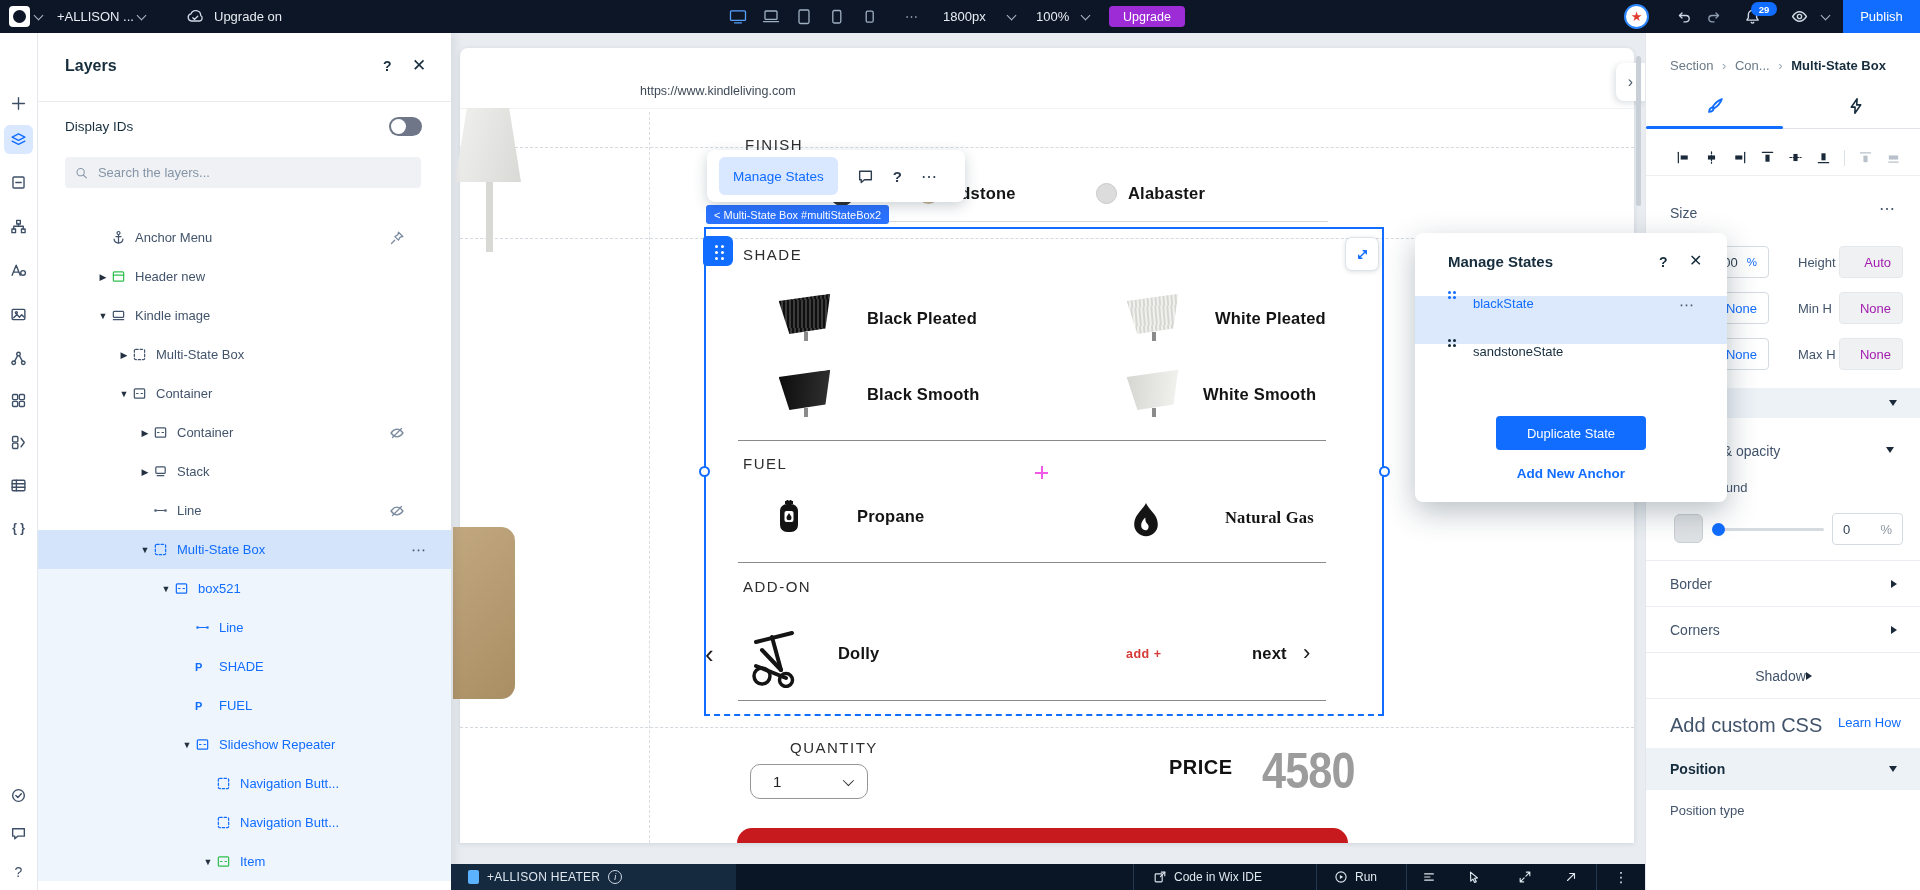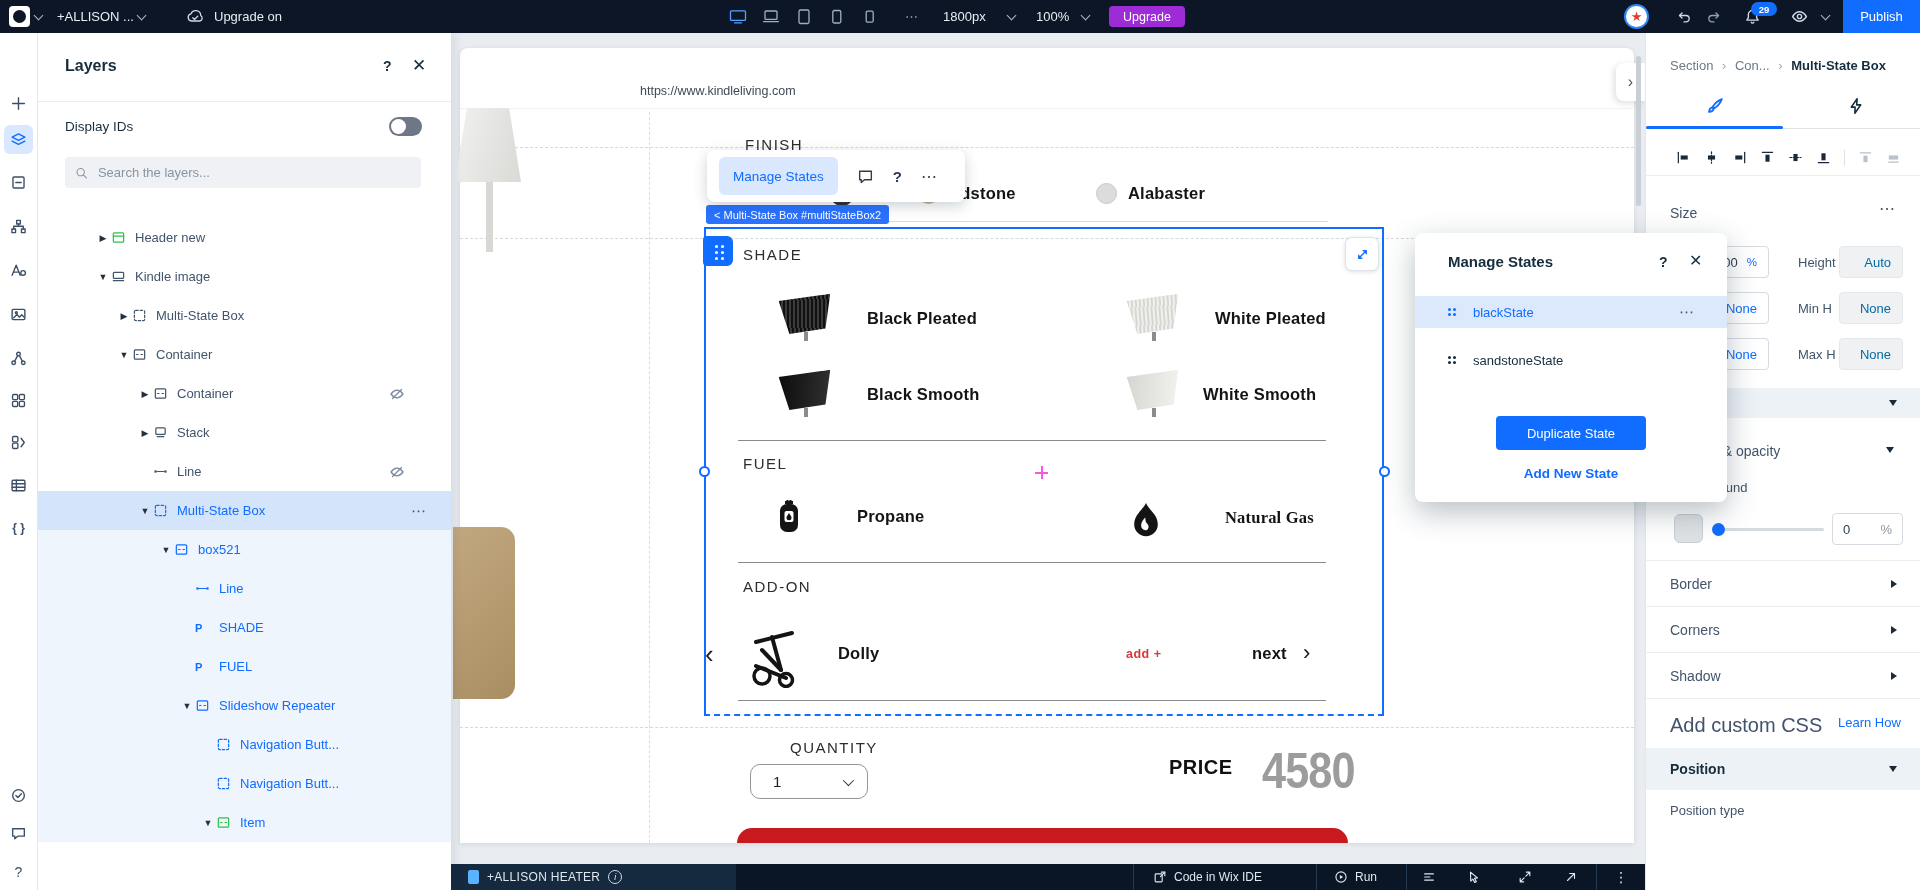--- a/index.html
+++ b/index.html
@@ -115,41 +115,41 @@
   .bc b{color:#162d3d}
   .tabbar-border{left:0;top:95px;width:275px;border-top:1px solid #e0e4e8}
   .tab-underline{left:0;top:93px;width:137px;height:3px;background:#116dff;border-radius:2px}
   .tab-ic{top:62px;width:22px;height:22px;display:flex;align-items:center;justify-content:center}
   .align-row{left:0;top:107px;width:275px;height:36px;display:flex;align-items:center;gap:13px;padding-left:30px;box-sizing:border-box;border-bottom:1px solid #eceff2}
   .al-ic{color:#1b2a3a}.al-ic.dis{color:#b9c2cc}
   .al-sep{width:1px;height:16px;background:#dde2e7}
   .rp-sec{font-size:14px;color:#42546b}
   .fld{position:absolute;height:32px;border:1px solid #d6dbe1;border-radius:4px;box-sizing:border-box;background:#fff;
      display:flex;align-items:center;justify-content:flex-end;gap:9px;padding-right:11px;font-size:13px;color:#2b3d4f}
-  .fld.dis{background:#f0f1f3;border-color:#e5e8eb;color:#0369a1}
+  .fld.dis{background:#f0f1f3;border-color:#e5e8eb;color:#a21caf}
   .fld .unit{color:#116dff;font-size:11.5px}
   .fld.blue{color:#116dff}
   .fld-lab{position:absolute;font-size:13px;color:#42546b}
   .band{left:0;width:275px;background:#edf2f7;display:flex;align-items:center;justify-content:space-between;padding:0 24px 0 24px;box-sizing:border-box}
   .tri-d{width:0;height:0;border-left:4.5px solid transparent;border-right:4.5px solid transparent;border-top:6px solid #1b2a3a}
   .tri-r{width:0;height:0;border-top:4.5px solid transparent;border-bottom:4.5px solid transparent;border-left:6px solid #1b2a3a}
   .design-row{position:absolute;left:0;width:275px;height:46px;border-top:1px solid #eaedf1;display:flex;align-items:center;justify-content:space-between;padding:0 24px;box-sizing:border-box;font-size:14px}
   .slider-track{left:67px;width:111px;height:3px;border-radius:2px;background:#d6dbe0}
   .slider-dot{width:13px;height:13px;border-radius:50%;background:#116dff}
   .blue-link{color:#116dff}
   .pos-dd{left:28px;width:217px;height:33px;border:1px solid #c9cfd4;border-radius:4px;box-sizing:border-box;display:flex;align-items:center;justify-content:space-between;padding:0 12px;font-size:13px;color:#2b3d4f}
   .pos-dd .chev{width:7px;height:7px;border-right:1.6px solid #42546b;border-bottom:1.6px solid #42546b;transform:rotate(45deg) translateY(-2px)}
 
   
   #mspopup{position:absolute;left:1415px;top:233px;width:312px;height:269px;background:#fff;border-radius:8px;z-index:60;
      box-shadow:0 10px 30px rgba(22,45,61,.30);color:#162d3d}
   .msp-title{left:33px;top:20px;font-size:15px;font-weight:700}
   .msp-help{left:244px;top:21px;font-size:14px;font-weight:700}
   .msp-close{left:274px;top:18px;font-size:16px}
-  .msp-row{position:absolute;left:0;width:312px;height:32px;display:flex;align-items:center;font-size:13px}
+  .msp-row{position:absolute;left:0;width:312px;height:48px;display:flex;font-size:13px}
   .msp-row.sel{background:#dce9fc;color:#116dff}
   .dots4{width:3px;height:3px;border-radius:50%;background:currentColor;box-shadow:5px 0 0 currentColor,0 5px 0 currentColor,5px 5px 0 currentColor;margin-left:33px;margin-top:-5px;flex:none}
   .msp-row .lbl{margin-left:22px}
   .msp-row .more{position:absolute;right:32px;font-size:15px;letter-spacing:1px;color:#42546b}
   .msp-btn{left:81px;top:183px;width:150px;height:34px;background:#116dff;border-radius:4px;color:#fff;font-size:13px;font-weight:500;
      display:flex;align-items:center;justify-content:center}
   .msp-link{left:0;top:233px;width:312px;text-align:center;color:#116dff;font-size:13.5px;font-weight:600}
 
   
   #bottombar{position:absolute;left:451px;top:864px;width:1194px;height:26px;background:#0a1625;z-index:25;color:#dfe7ef;font-size:12px}
@@ -420,20 +420,38 @@
     </div>
   <div class="abs search">
     <svg class="ic" viewBox="0 0 16 16" style="width:14px;height:14px;color:#8595a7">
       <circle cx="7" cy="7" r="4.5"></circle>
         <line x1="10.5" y1="10.5" x2="14" y2="14"></line>
       </svg>
     <input type="text" placeholder="Search the layers..." style="">
   </div>
   <div class="abs" id="tree">
       <div class="trow" style="padding-left: 58px;">
+        <span class="arrow"></span>
+        <span class="nico">
+          <svg class="ic " viewBox="0 0 16 16">
+            <circle cx="8" cy="3.2" r="1.6"></circle>
+            <line x1="8" y1="4.8" x2="8" y2="13.5"></line>
+            <line x1="5.3" y1="7" x2="10.7" y2="7"></line>
+            <path d="M3.3 9.8C3.6 12.6 5.8 13.9 8 13.9s4.4-1.3 4.7-4.1"></path>
+          </svg>
+        </span>
+        <span class="lbl">Anchor Menu</span>
+        <span class="trail">
+          <svg class="ic " viewBox="0 0 16 16">
+            <path d="M9.5 2.2l4.3 4.3-2.6.7-1.8 2.9-3.5-3.5 2.9-1.8z"></path>
+            <line x1="5.7" y1="10.3" x2="2.5" y2="13.5"></line>
+          </svg>
+        </span>
+      </div>
+      <div class="trow" style="padding-left: 58px;">
         <span class="arrow">▶</span>
         <span class="nico green">
           <svg class="ic " viewBox="0 0 16 16">
             <rect x="2.5" y="3" width="11" height="10" rx="1"></rect>
             <line x1="2.5" y1="6.5" x2="13.5" y2="6.5"></line>
           </svg>
         </span>
         <span class="lbl">Header new</span>
       </div>
       <div class="trow" style="padding-left: 58px;">
@@ -730,21 +748,21 @@
   </div>
   <div class="abs" style="left:24px;top:770px;font-size:13px">Position type</div>
 <div class="design-row" style="top: 527px;">
       <span>Border</span>
       <i class="tri-r"></i>
     </div>
     <div class="design-row" style="top: 573px;">
       <span>Corners</span>
       <i class="tri-r"></i>
     </div>
-    <div class="design-row" style="top: 619px;">
+    <div class="design-row" style="top: 619px; justify-content: center;">
       <span>Shadow</span>
       <i class="tri-r"></i>
     </div>
     <div class="design-row" style="top: 665px; height: 0px;"></div>
   </div>
 
 <div id="bottombar">
   <div class="abs bb-left">
     <i class="bb-doc"></i>
     <span style="letter-spacing:.3px">+ALLISON HEATER</span>
@@ -803,21 +821,21 @@
         <i class="dots4"></i>
         <span class="lbl">blackState</span>
         <span class="more">⋯</span>
       </div>
       <div class="msp-row" style="top: 111px;">
         <i class="dots4"></i>
         <span class="lbl">sandstoneState</span>
       </div>
     </div>
   <div class="abs msp-btn">Duplicate State</div>
-  <div class="abs msp-link">Add New State</div>
+  <div class="abs msp-link">Add New Anchor</div>
 </div>
 
 <div class="cz" style="left: 780px; top: 296px;">
     <div class="shade-img">
       <div class="cone bp"></div>
       <div class="stem"></div>
     </div>
     <div class="opt-label" style="position:absolute;left:87px;top:13px">Black Pleated</div>
   </div>
 <div class="cz" style="left: 1128px; top: 296px;">

